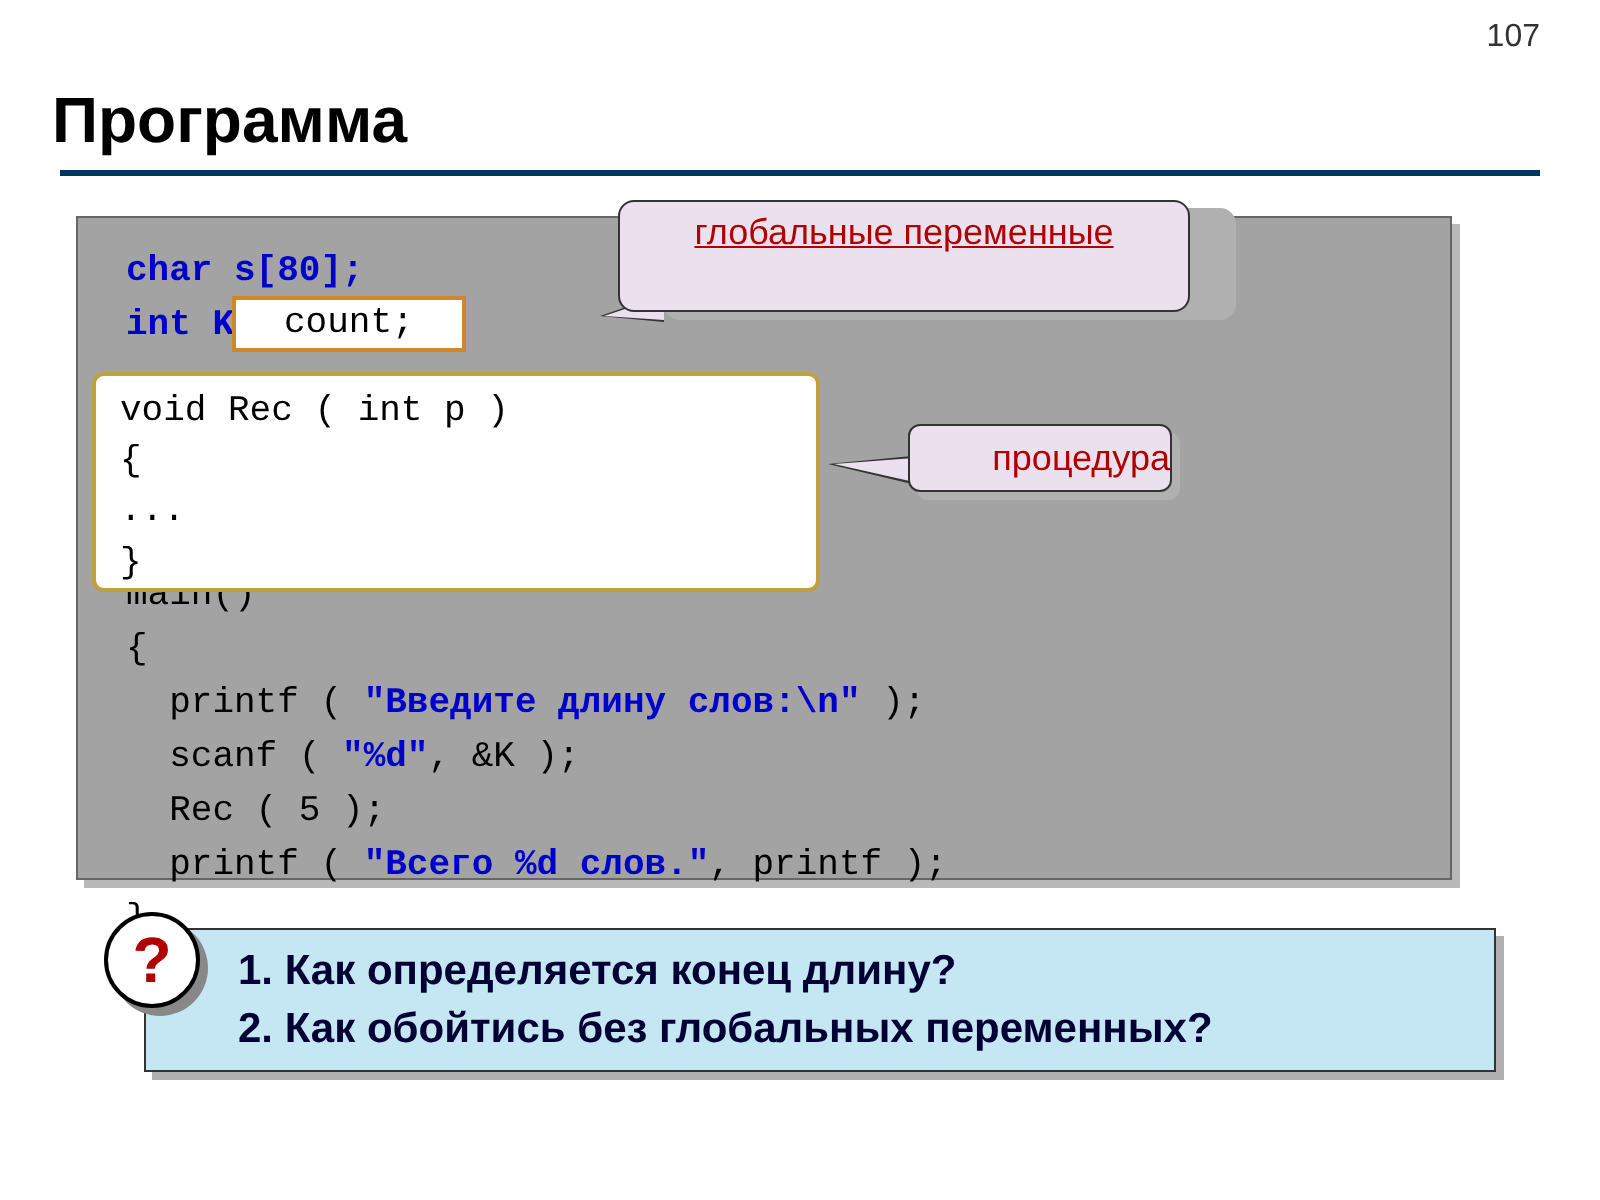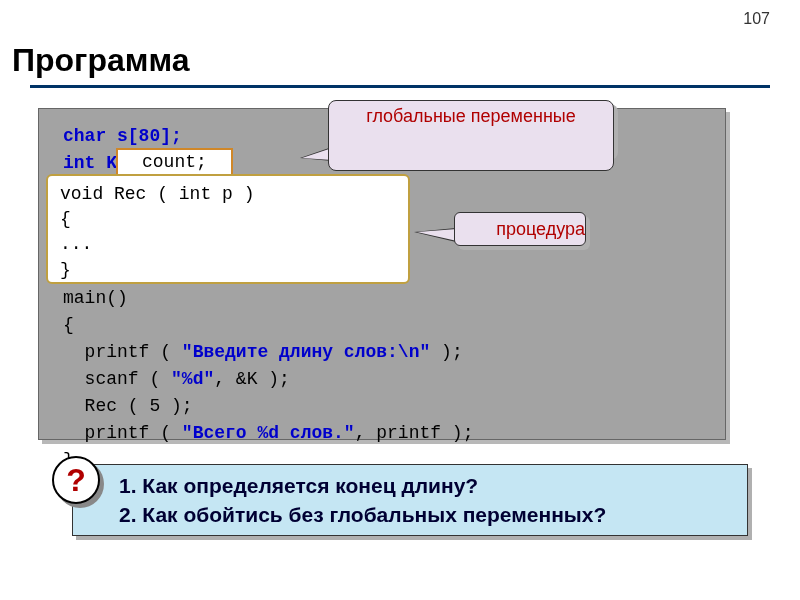--- a/index.html
+++ b/index.html
@@ -15,21 +15,21 @@
   .page-number {
     position: absolute;
     top: 10px;
     right: 30px;
     font-size: 16px;
     color: #333;
   }
   .title {
     position: absolute;
     top: 42px;
-    left: 12px;
+    left: 26px;
     font-size: 32px;
     font-weight: bold;
     color: #000;
   }
   .title-underline {
     position: absolute;
     top: 85px;
     left: 30px;
     width: 740px;
     height: 3px;
@@ -64,21 +64,21 @@
     top: 148px;
     left: 116px;
     background: #fff;
     border: 2px solid #d08728;
     padding: 2px 24px;
     font-family: "Courier New", monospace;
     font-size: 18px;
   }
   .proc-box {
     position: absolute;
-    top: 174px;
+    top: 186px;
     left: 46px;
     width: 364px;
     height: 110px;
     background: #fff;
     border: 2px solid #c0a040;
     border-radius: 6px;
     padding: 6px 12px;
     font-family: "Courier New", monospace;
     font-size: 18px;
     line-height: 1.4;
@@ -89,31 +89,32 @@
     top: 104px;
     left: 332px;
     width: 286px;
     height: 56px;
     background: #b0b0b0;
     border-radius: 8px;
   }
   .callout1 {
     position: absolute;
     top: 100px;
-    left: 328px;
+    left: 309px;
     width: 286px;
-    height: 71px;
+    height: 56px;
     background: #eae0ee;
     border: 1px solid #333;
     border-radius: 8px;
     text-align: center;
     font-size: 18px;
     color: #b00000;
     padding-top: 4px;
     line-height: 1.3;
+    text-decoration: underline;
   }
   .callout1-tail {
     position: absolute;
     top: 148px;
     left: 302px;
     width: 0; height: 0;
     border-top: 10px solid transparent;
     border-bottom: 2px solid transparent;
     border-right: 30px solid #eae0ee;
   }

